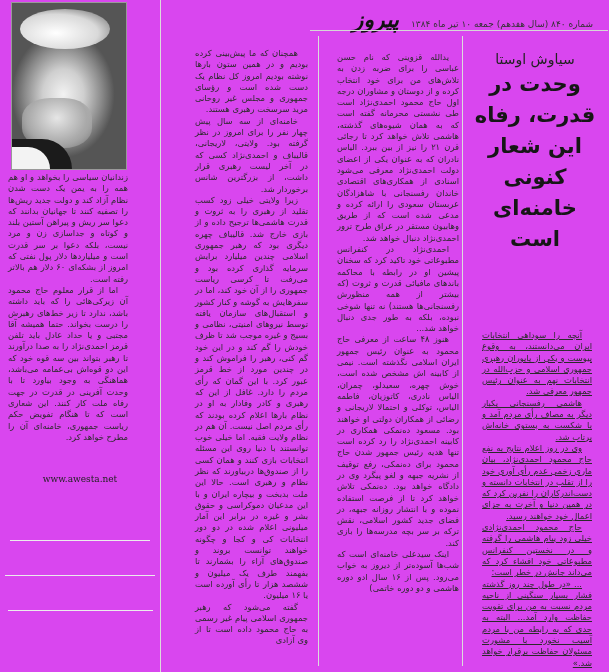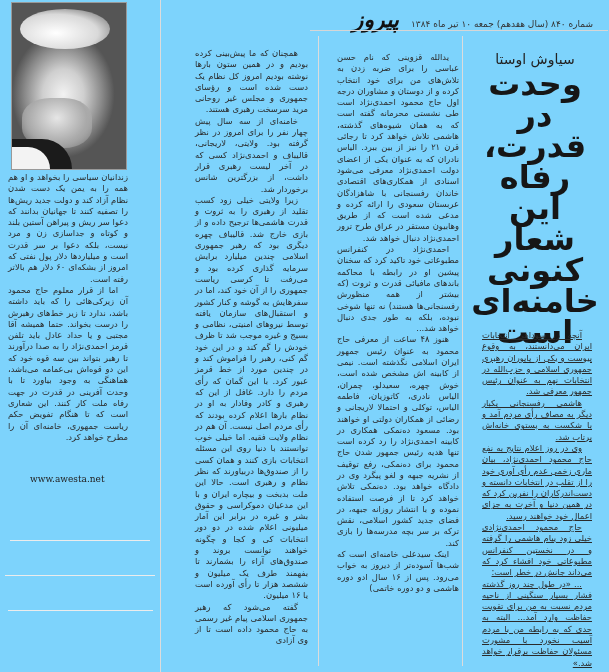--- a/index.html
+++ b/index.html
@@ -3,21 +3,21 @@
 <meta charset="utf-8">
 <style>
   html, body { margin: 0; padding: 0; }
   body {
     width: 609px; height: 672px; overflow: hidden;
     background: #ffffff;
     font-family: "DejaVu Sans", sans-serif;
     color: #2a2a2a;
     position: relative;
   }
-  .page { position: absolute; inset: 0; background: #7dd3fc; padding-left: 16px; }
+  .page { position: absolute; inset: 0; background: #d946ef; padding-left: 16px; }
   .masthead {
     position: absolute; top: 4px; left: 318px; width: 291px; height: 26px;
     direction: rtl; display: flex; align-items: flex-end; gap: 6px;
   }
   .logo {
     font-family: "DejaVu Serif", serif; font-size: 22px; font-weight: bold;
     font-style: italic; color: #111; line-height: 22px; letter-spacing: -1px;
     margin-right: 6px;
   }
   .issue-line {
@@ -37,21 +37,21 @@
 
   
   .c1 { left: 482px; top: 330px; width: 110px; text-decoration: underline; }
   .headline-block {
     position: absolute; left: 466px; top: 44px; width: 138px;
     direction: rtl; text-align: center;
   }
   .byline { font-size: 14px; color: #222; margin-top: 8px; line-height: 14px; }
   .headline {
     font-family: "DejaVu Sans", sans-serif; font-weight: bold;
-    font-size: 32px; line-height: 31px; color: #161616; margin-top: 3px;
+    font-size: 21px; line-height: 31px; color: #161616; margin-top: 3px;
   }
   
   .c2 { left: 337px; top: 52px; width: 122px; }
   
   .c3 { left: 195px; top: 48px; width: 113px; }
   
   .c4 { left: 8px; top: 172px; width: 120px; }
 
   .photo {
     position: absolute; left: 11px; top: 2px; width: 114px; height: 166px;
@@ -74,21 +74,21 @@
     border-radius: 40%;
   }
   .photo .hair {
     position: absolute; left: 8px; top: 6px; width: 90px; height: 40px;
     background: radial-gradient(ellipse at 40% 60%, #ffffff 0%, #d9d9d9 55%, transparent 100%);
     border-radius: 50%;
   }
   .website {
     position: absolute; left: 30px; top: 474px; width: 100px;
     font-family: "DejaVu Serif", serif; font-size: 9px; color: #222;
-    direction: ltr;
+    text-align: center; direction: ltr;
   }
   .noise { position: absolute; background: #ececec; height: 1px; }
 </style>
 </head>
 <body>
 
 <div class="page">
 
   <div class="masthead">
     <span class="logo">پیروز</span>

